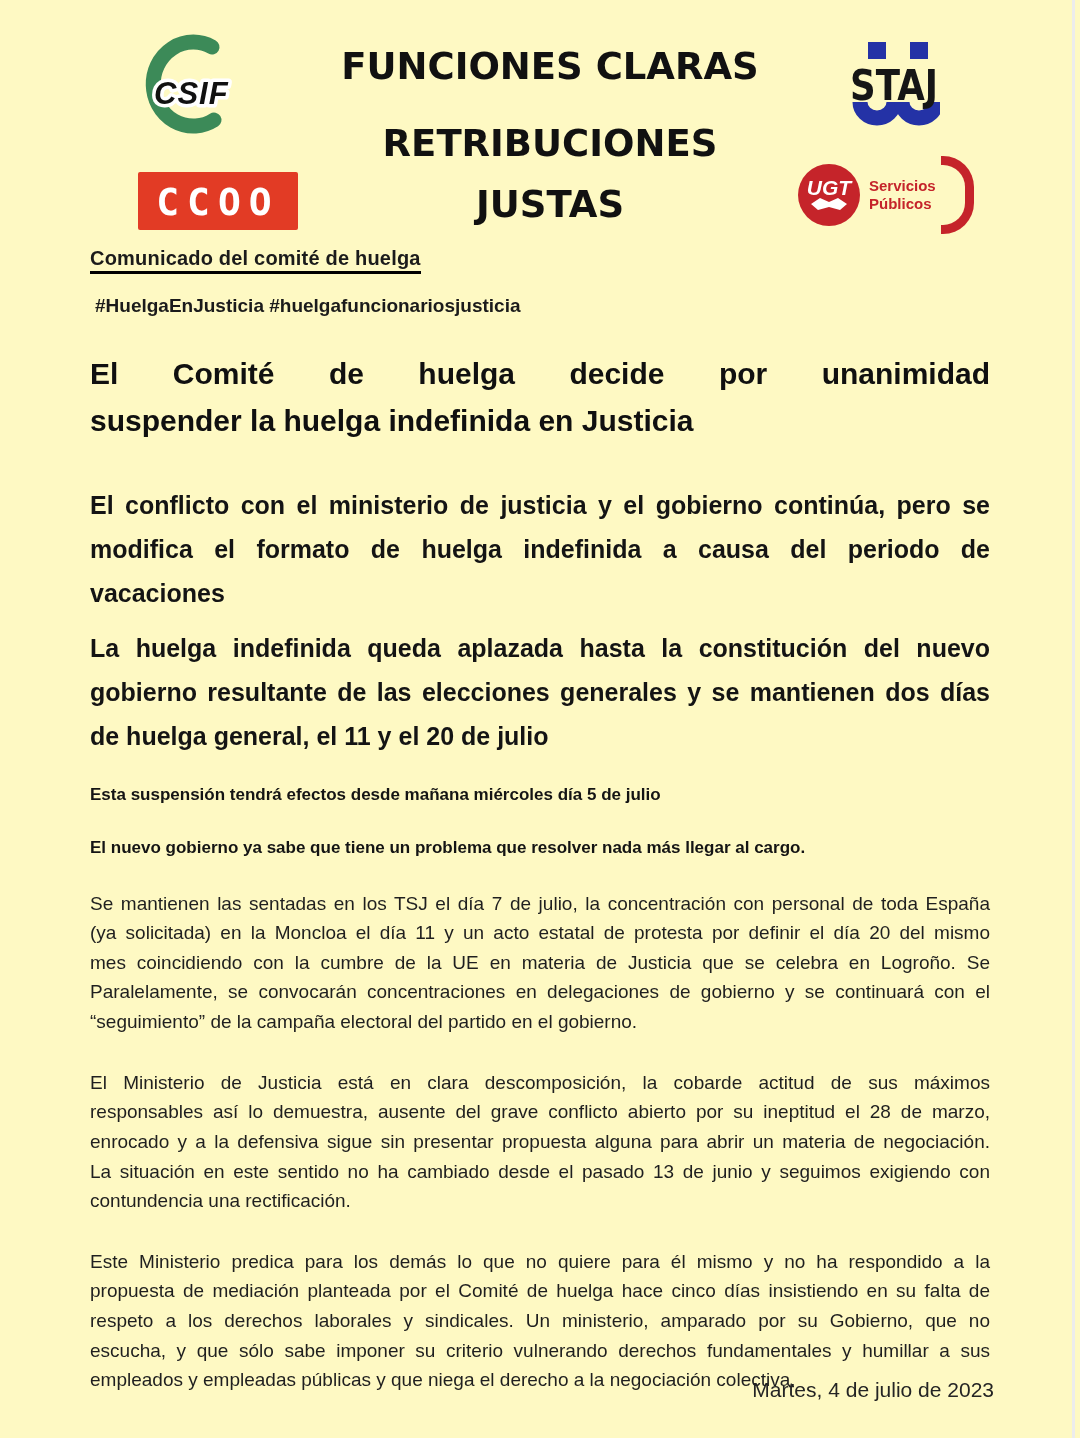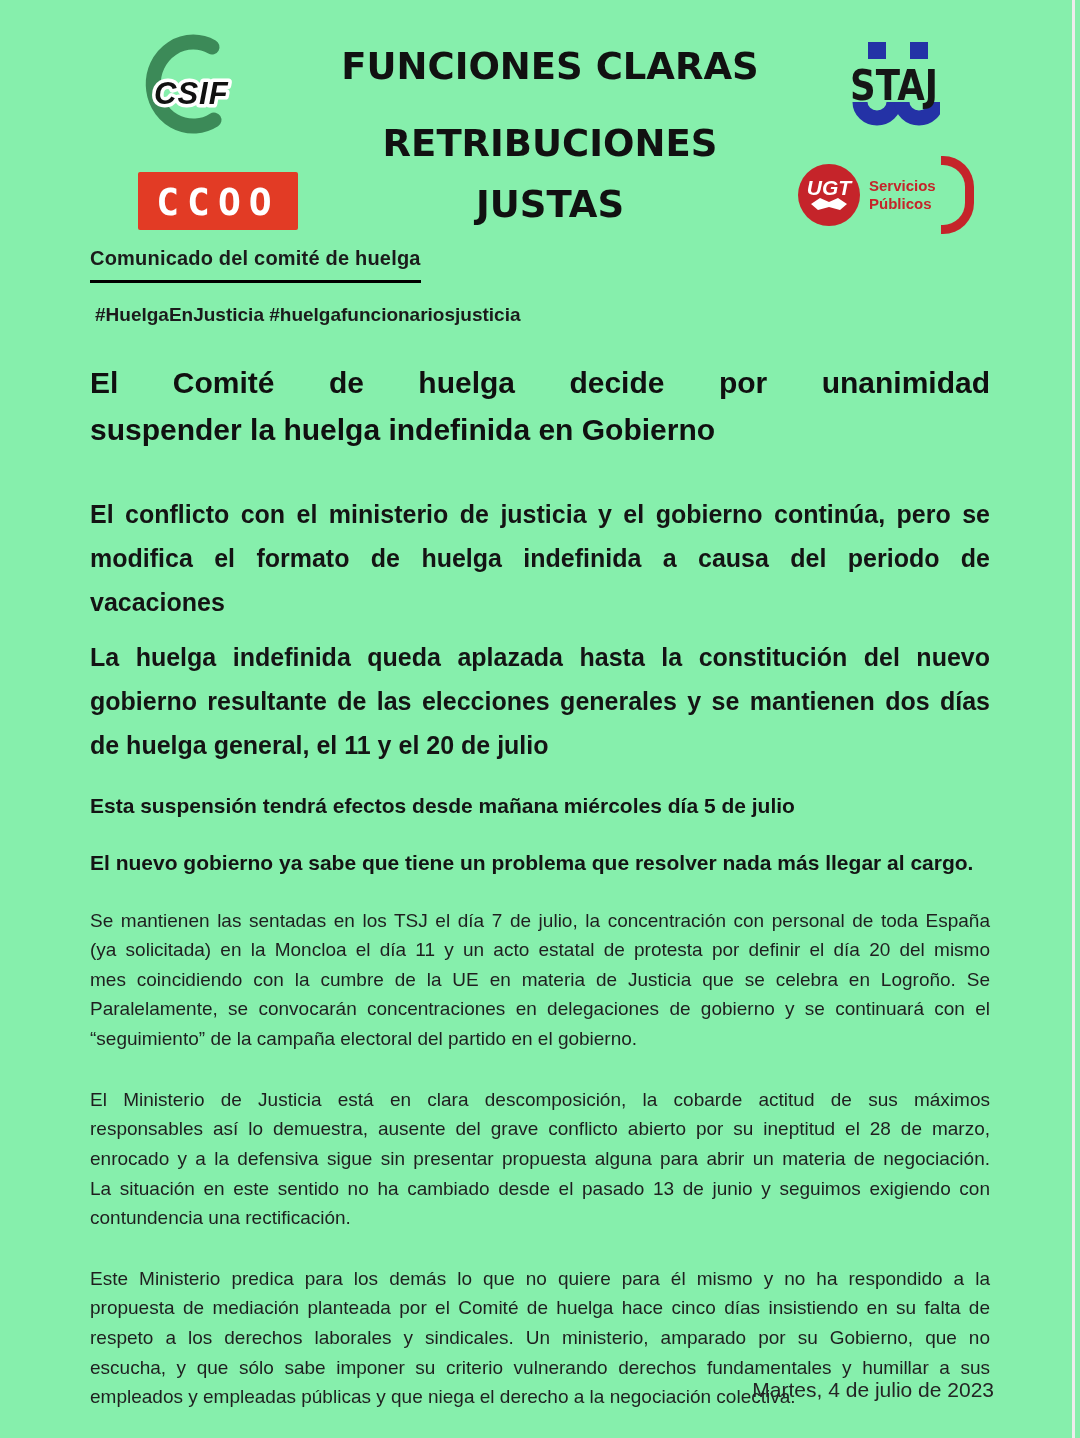--- a/index.html
+++ b/index.html
@@ -1,17 +1,17 @@
 <!DOCTYPE html>
 <html style="--csif-green: #3c8a58; --ccoo-red: #e23b25; --staj-blue: #2432a6; --ugt-red: #c5242a; --ink: #1b1b1b;"><head>
 <meta charset="utf-8">
 <style>
   html,body{margin:0;padding:0;background:#ffffff;}
   .page{
-    position:relative;width:1080px;height:1438px;background:#86efac;
+    position:relative;width:1080px;height:1438px;background:#fef9c3;
     font-family:"Liberation Sans",sans-serif;color:var(--ink,#1b1b1b);
     overflow:hidden;
   }
   .scan-edge{position:absolute;right:5px;top:0;height:100%;width:3px;background:#ececec;}
 
   
   .header{position:relative;height:245px;}
   .csif-logo{position:absolute;left:124px;top:34px;}
   .csif-arc{stroke:var(--csif-green);}
   .csif-wordmark{
@@ -52,28 +52,28 @@
   .ugt-arc{
     width:24px;height:60px;border:9px solid var(--ugt-red);border-left:none;
     border-radius:0 31px 31px 0;margin-left:-4px;
   }
 
   
   .content{margin:0 90px;}
   .subject-wrap{margin-top:2px;}
   .subject-heading{
     display:inline-block;font-size:20px;font-weight:bold;
-    border-bottom:3px solid #000;padding-bottom:10px;letter-spacing:.2px;
+    border-bottom:3px solid #000;padding-bottom:1px;letter-spacing:.2px;
   }
   .hashtags-line{margin-top:21px;padding-left:5px;font-weight:bold;font-size:19px;}
   .headline{margin-top:34px;font-size:30px;font-weight:bold;line-height:1.55;color:#101010;}
   .lead-paragraph{font-size:25px;font-weight:bold;line-height:1.75;color:#141414;}
   .lead-1{margin-top:40px;}
   .lead-2{margin-top:12px;}
-  .emphasis-line{font-size:21px;font-weight:bold;white-space:nowrap;color:#141414;}
+  .emphasis-line{font-size:17px;font-weight:bold;white-space:nowrap;color:#141414;}
   .emph-1{margin-top:26px;}
   .emph-2{margin-top:33px;}
   .body-paragraph{font-size:19px;line-height:1.56;color:#1f1f1f;}
   .body-1{margin-top:31px;}
   .body-2{margin-top:31px;}
   .body-3{margin-top:31px;}
 
   .tline{text-align:justify;text-align-last:justify;}
   .tline-last{text-align-last:left;}
 
@@ -134,21 +134,21 @@
   <div class="content">
 
     <div class="subject-wrap">
       <span class="subject-heading">Comunicado del comité de huelga</span>
     </div>
 
     <div class="hashtags-line">#HuelgaEnJusticia #huelgafuncionariosjusticia</div>
 
     <div class="headline">
         <div class="tline">El Comité de huelga decide por unanimidad</div>
-        <div class="tline tline-last">suspender la huelga indefinida en Gobierno</div>
+        <div class="tline tline-last">suspender la huelga indefinida en Justicia</div>
       </div>
 
     <div class="lead-paragraph lead-1">
         <div class="tline">El conflicto con el ministerio de justicia y el gobierno continúa, pero se</div>
         <div class="tline">modifica el formato de huelga indefinida a causa del periodo de</div>
         <div class="tline tline-last">vacaciones</div>
       </div>
 
     <div class="lead-paragraph lead-2">
         <div class="tline">La huelga indefinida queda aplazada hasta la constitución del nuevo</div>

